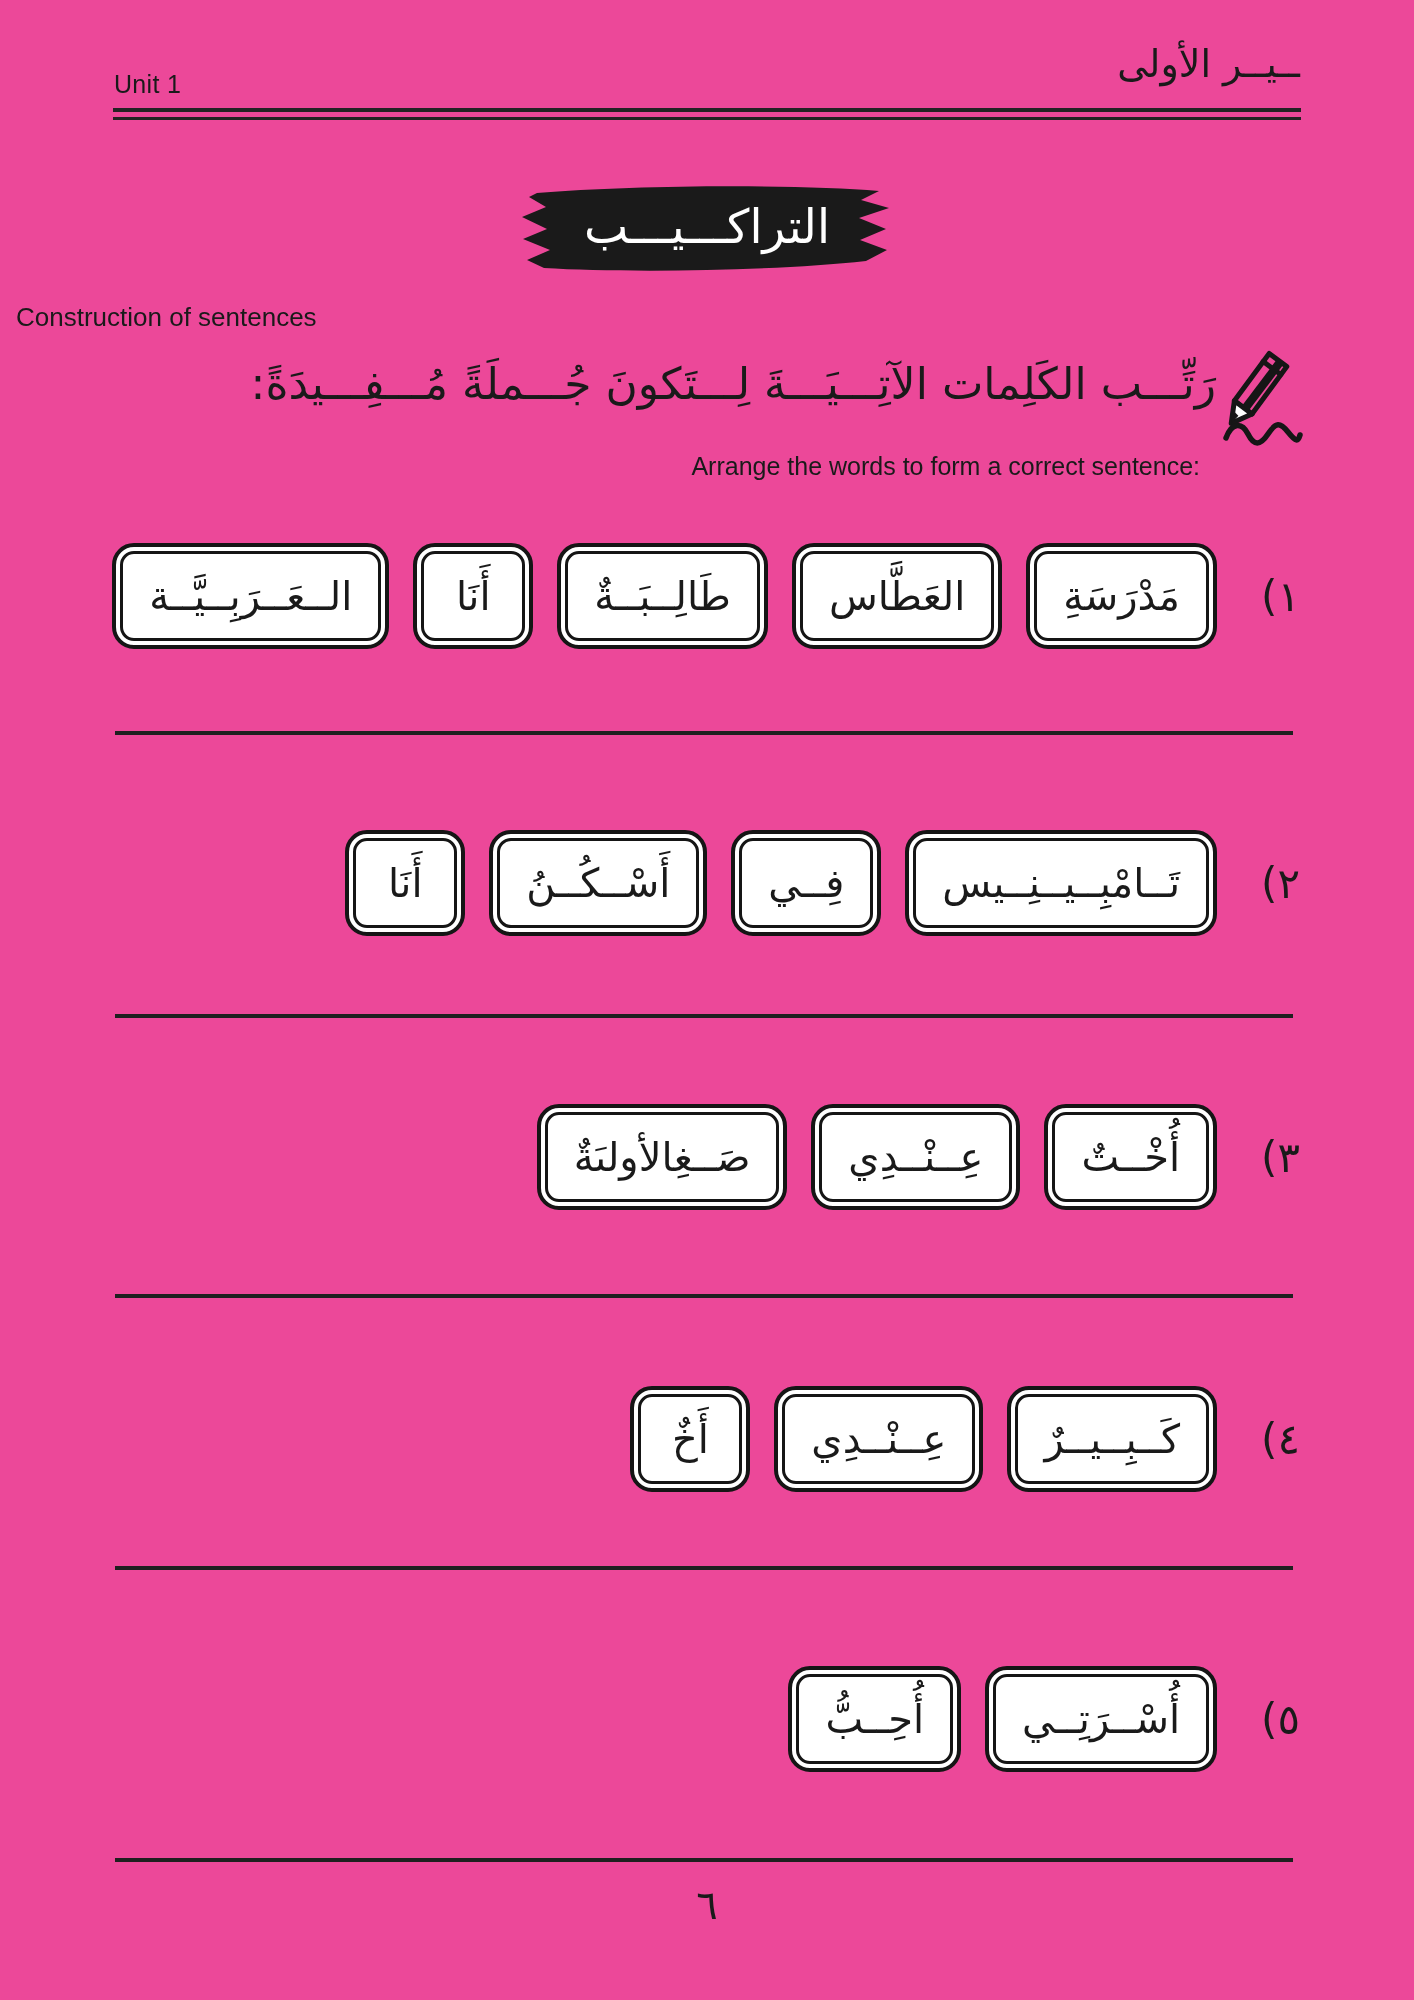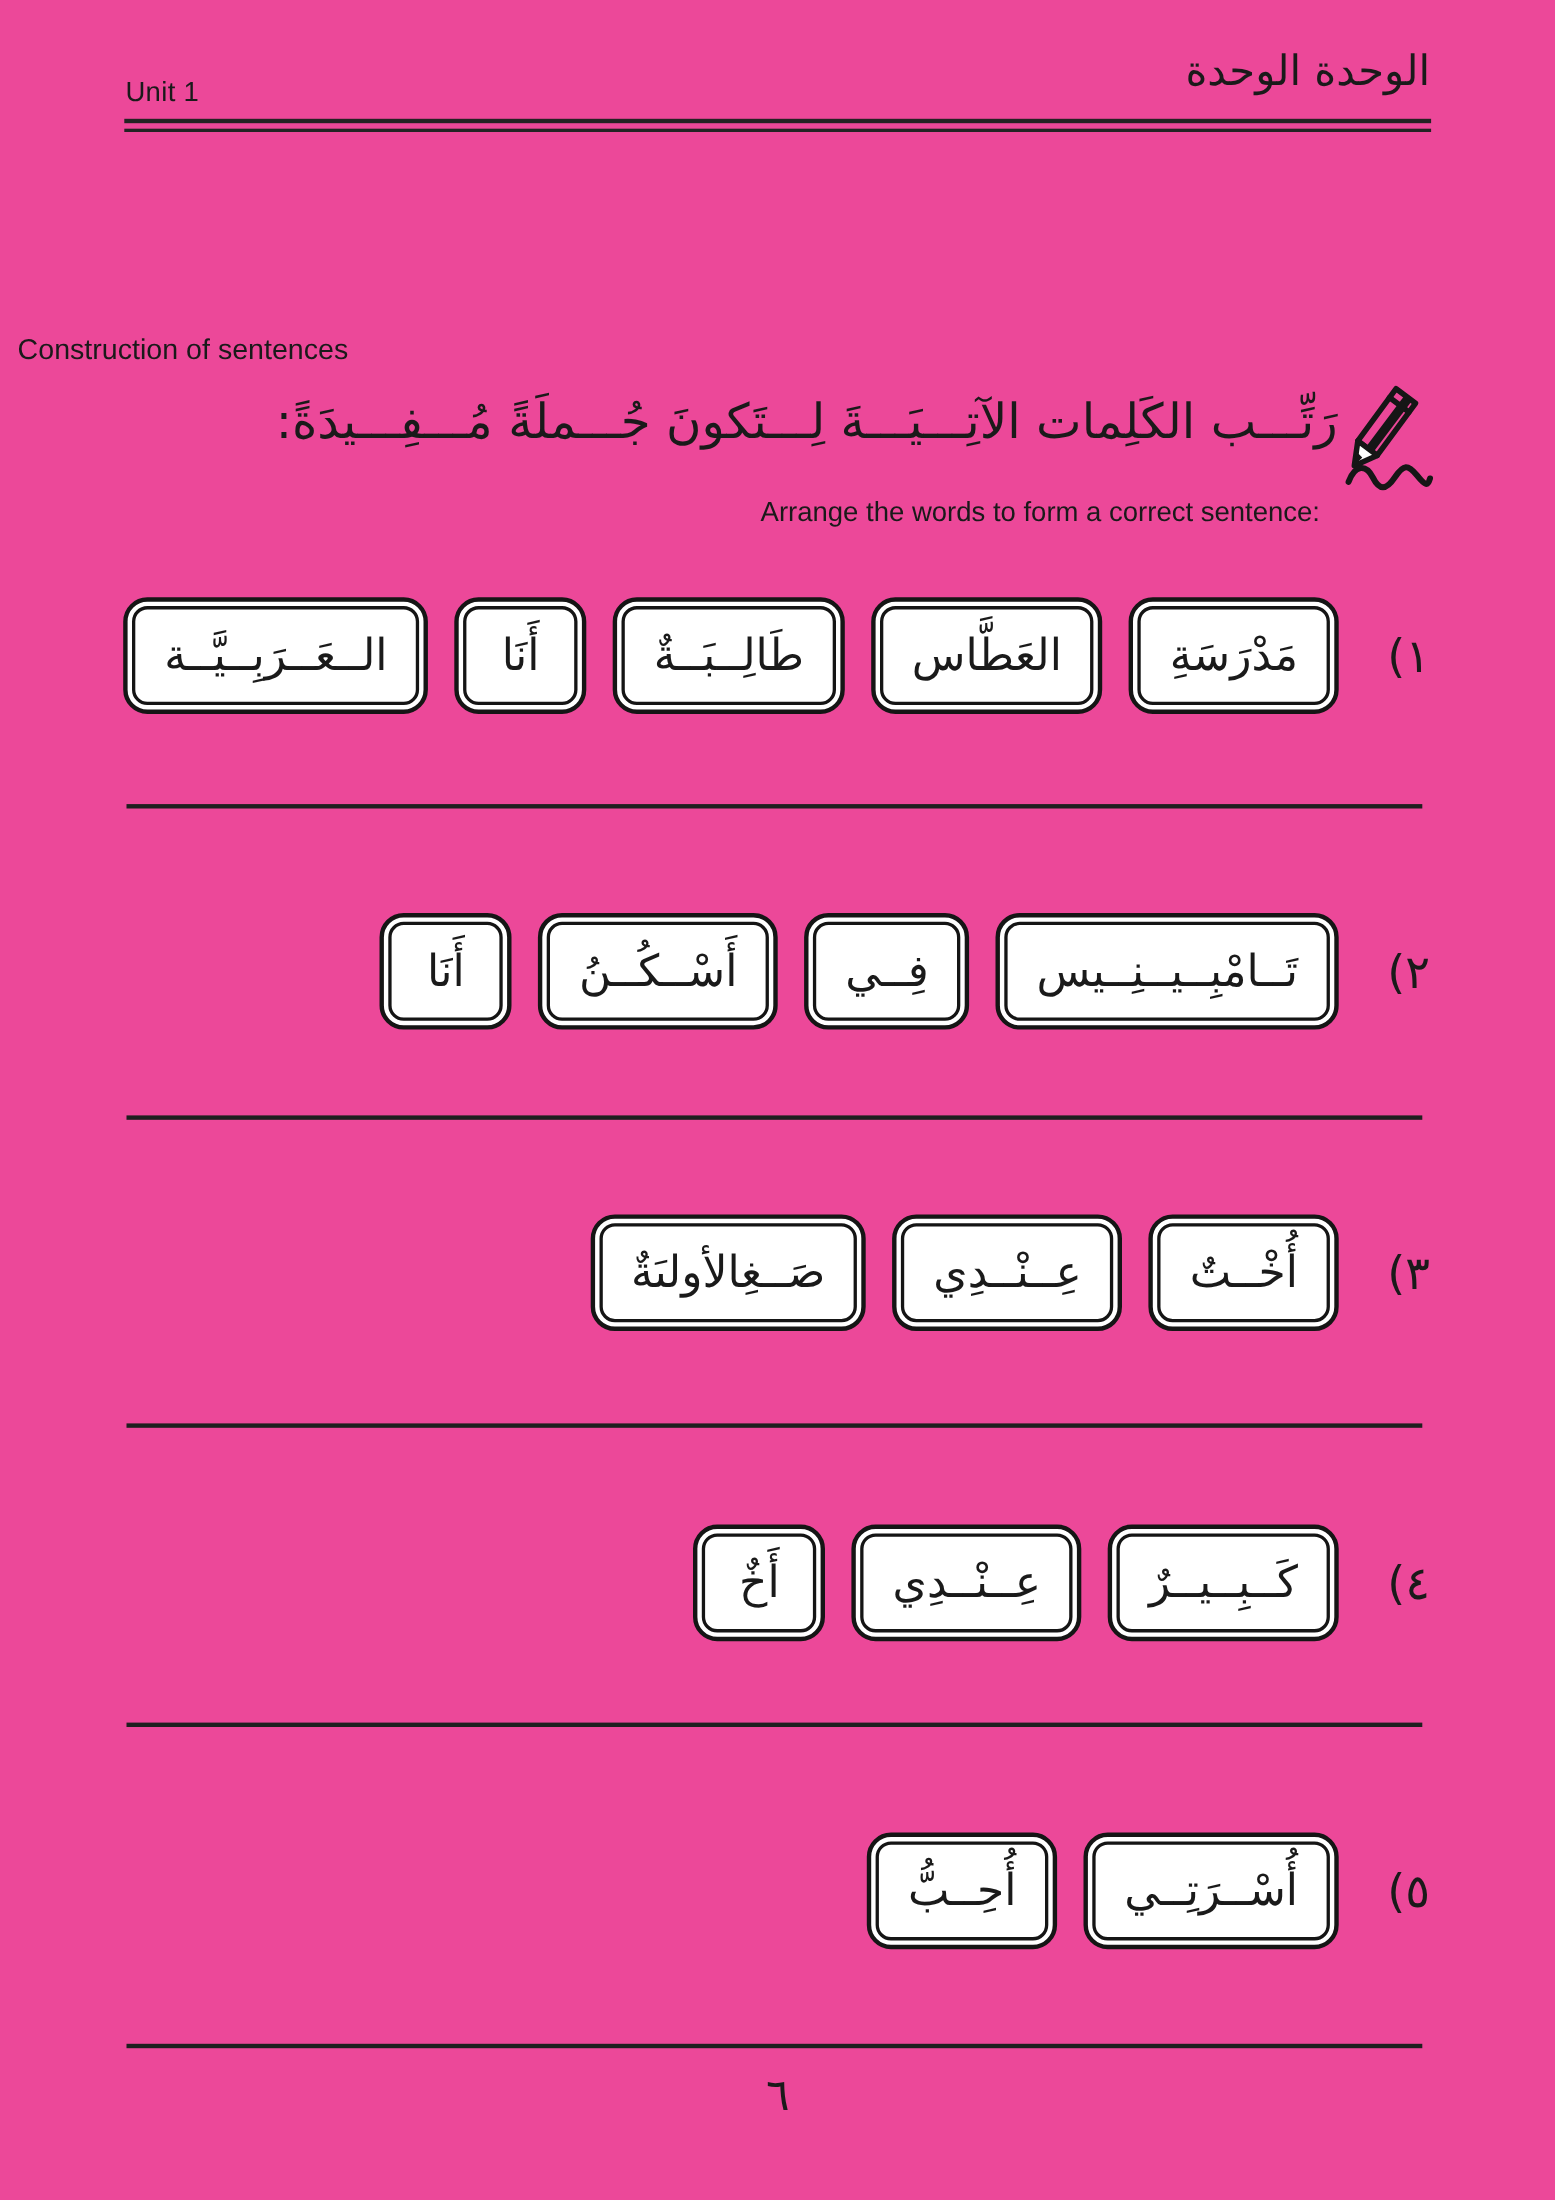--- a/index.html
+++ b/index.html
@@ -41,23 +41,32 @@
   .answer-line{position:absolute;left:115px;width:1178px;height:4px;background:#1f1f1f;}
 
   .page-num{left:0;right:0;top:1882px;text-align:center;font-size:40px;}
 </style>
 </head>
 <body>
 
 <div class="page">
 
   <div class="abs unit-en">Unit 1</div>
-  <div class="abs ar unit-ar">الوحدة الوحدة</div>
+  <div class="abs ar unit-ar">ــيــر الأولى</div>
   <div class="abs double-rule"></div>
 
+  <div class="abs banner">
+    <svg viewBox="0 0 384 98" preserveAspectRatio="none">
+      <path fill="#1a1a1a" d="M22,11 C120,3 282,2 364,9
+        L346,18 L374,26 L344,36 L371,47 L345,58 L372,68 L351,79
+        C262,89 112,91 29,86
+        L12,78 L35,68 L8,57 L32,47 L7,35 L31,25 L14,15 Z"></path>
+    </svg>
+    <div class="banner-text ar">التراكـــيـــب</div>
+  </div>
   <div class="abs caption-en">Construction of sentences</div>
 
   <div class="abs instr">
     <span class="pencil-wrap">
       <svg viewBox="0 0 86 110" width="86" height="110">
         <g stroke="#161616" stroke-width="5" fill="none" stroke-linejoin="round" stroke-linecap="round">
           <polygon points="51.2,9.4 68.8,22.6 34,70 16.4,56.8"></polygon>
           <line x1="45.2" y1="17.4" x2="62.8" y2="30.6"></line>
           <polygon points="34,70 16.4,56.8 13.2,79.4" fill="#ffffff"></polygon>
         </g>

